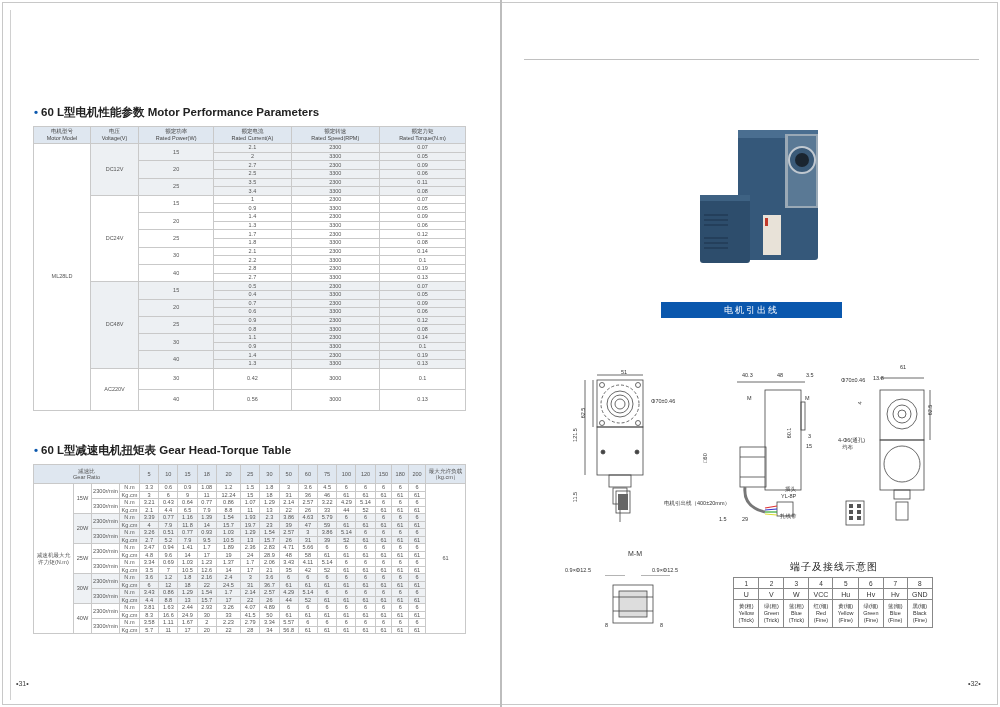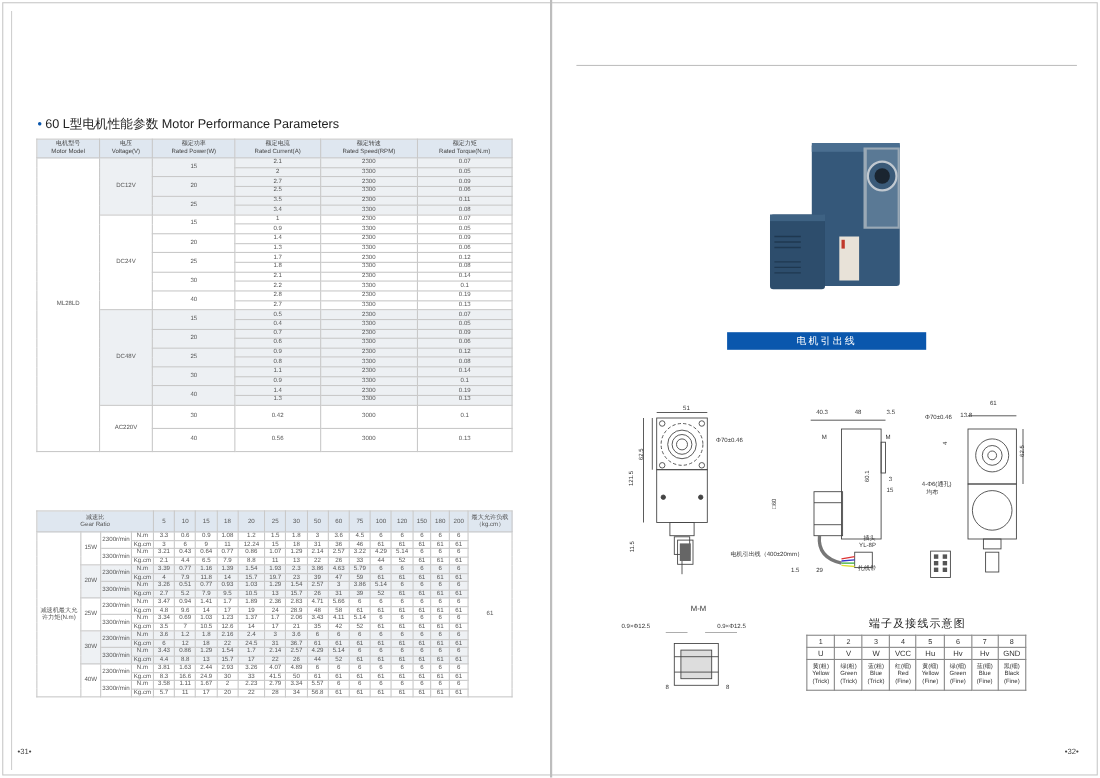--- a/index.html
+++ b/index.html
@@ -7,21 +7,21 @@
   .frame { position: absolute; left: 2px; top: 2px; width: 996px; height: 703px; border: 1px solid #c8c8c8; }
   .page-left { position: absolute; left: 0; top: 0; width: 500px; height: 707px; }
   .spine { position: absolute; left: 500px; top: 0; width: 2px; height: 707px; background: #bdbdbd; }
   .left-margin-line { position: absolute; left: 10px; top: 10px; width: 1px; height: 690px; background: #d0d0d0; }
 
   .banner { position: absolute; left: 3px; top: 25px; width: 497px; height: 36px; background: #0a57ad; overflow: hidden; }
   .banner .title-cn { position: absolute; left: 38px; top: 7px; color: #fff; font-size: 18px; font-weight: bold; letter-spacing: 0.5px; }
   .banner .title-en { position: absolute; left: 233px; top: 12px; color: #fff; font-size: 11px; }
   .banner .stripes { position: absolute; right: 12px; top: 0; width: 70px; height: 36px; }
 
-  .section-title { position: absolute; font-size: 11.5px; font-weight: normal; color: #222; }
+  .section-title { position: absolute; font-size: 11.5px; font-weight: bold; color: #222; }
   .section-title .dot { color: #0a57ad; margin-right: 3px; }
 
   table { border-collapse: collapse; position: absolute; }
   .mtable { left: 33px; top: 126px; width: 433px; font-size: 5.5px; color: #555; }
   .mtable td, .mtable th { border: 1px solid #c9c9c9; text-align: center; font-weight: normal; height: 8.65px; line-height: 7px; padding: 0; }
   .mtable th { background: #dfe7f0; height: 17px; color: #444; }
   .mtable td.shade { background: #edf0f3; }
   .mtable td.bold-top { border-top: 1.5px solid #777; }
   .mtable td.tall { height: 21px; }
 
@@ -244,20 +244,23 @@
         </tr>
         <tr>
           <td class=" bold-top" rowspan="1">40</td>
           <td class=" bold-top tall">0.56</td>
           <td class=" bold-top tall">3000</td>
           <td class=" bold-top tall">0.13</td>
         </tr>
       </tbody>
     </table>
 
+  <div class="section-title" style="left:34px;top:443px;">
+    <span class="dot">•</span><span>60 L型减速电机扭矩表 Gear Head-Torque Table</span>
+  </div>
 
   <table class="gtable" id="gtable">
       <tbody>
         <tr>
           <th colspan="4">
             <div>减速比</div>
             <div>Gear Ratio</div>
           </th>
           <th>5</th>
           <th>10</th>

